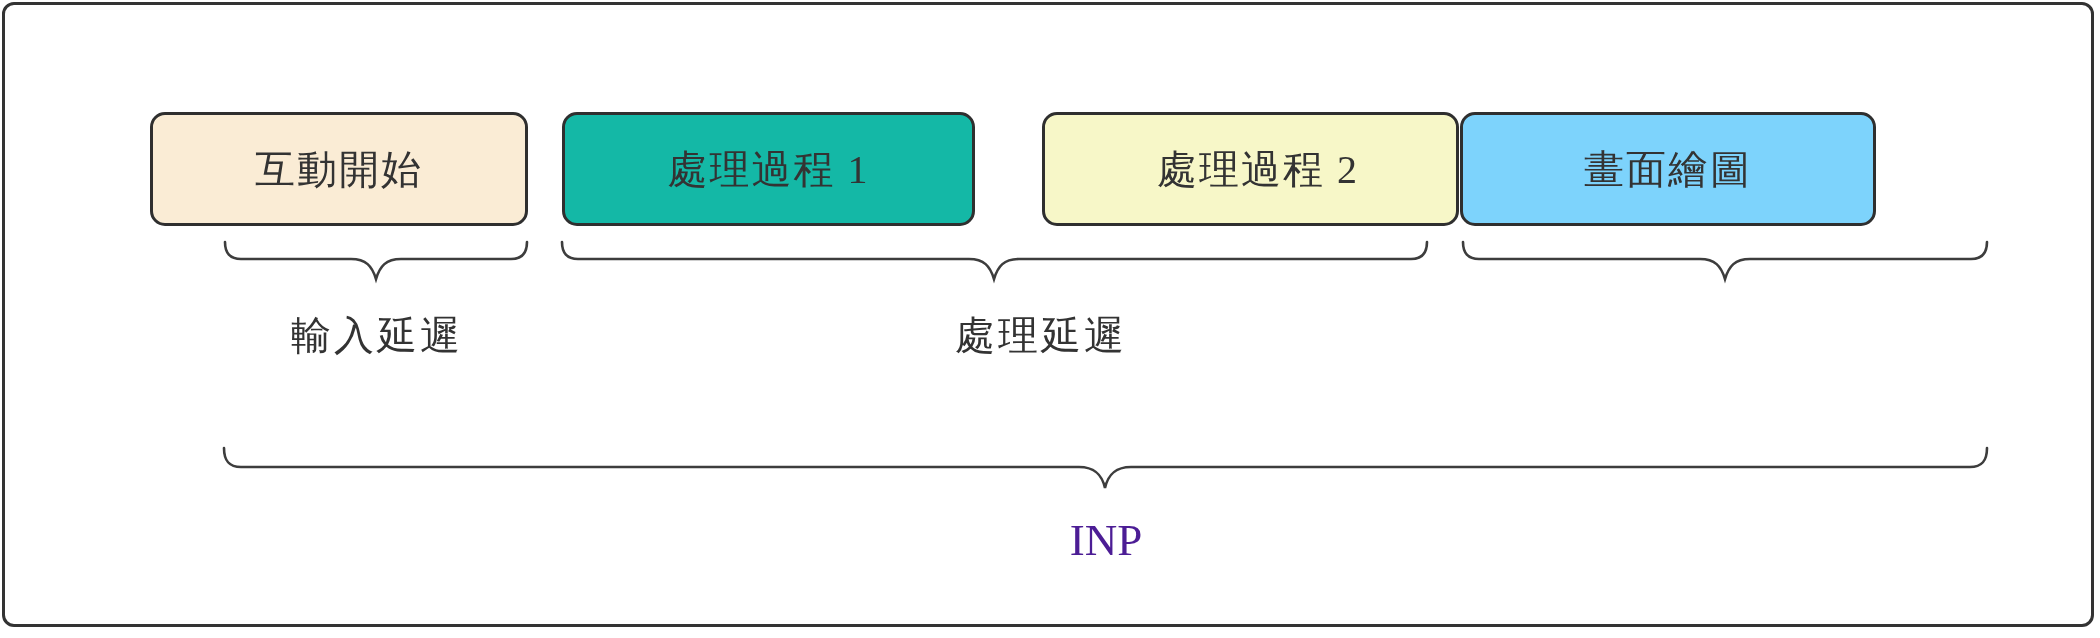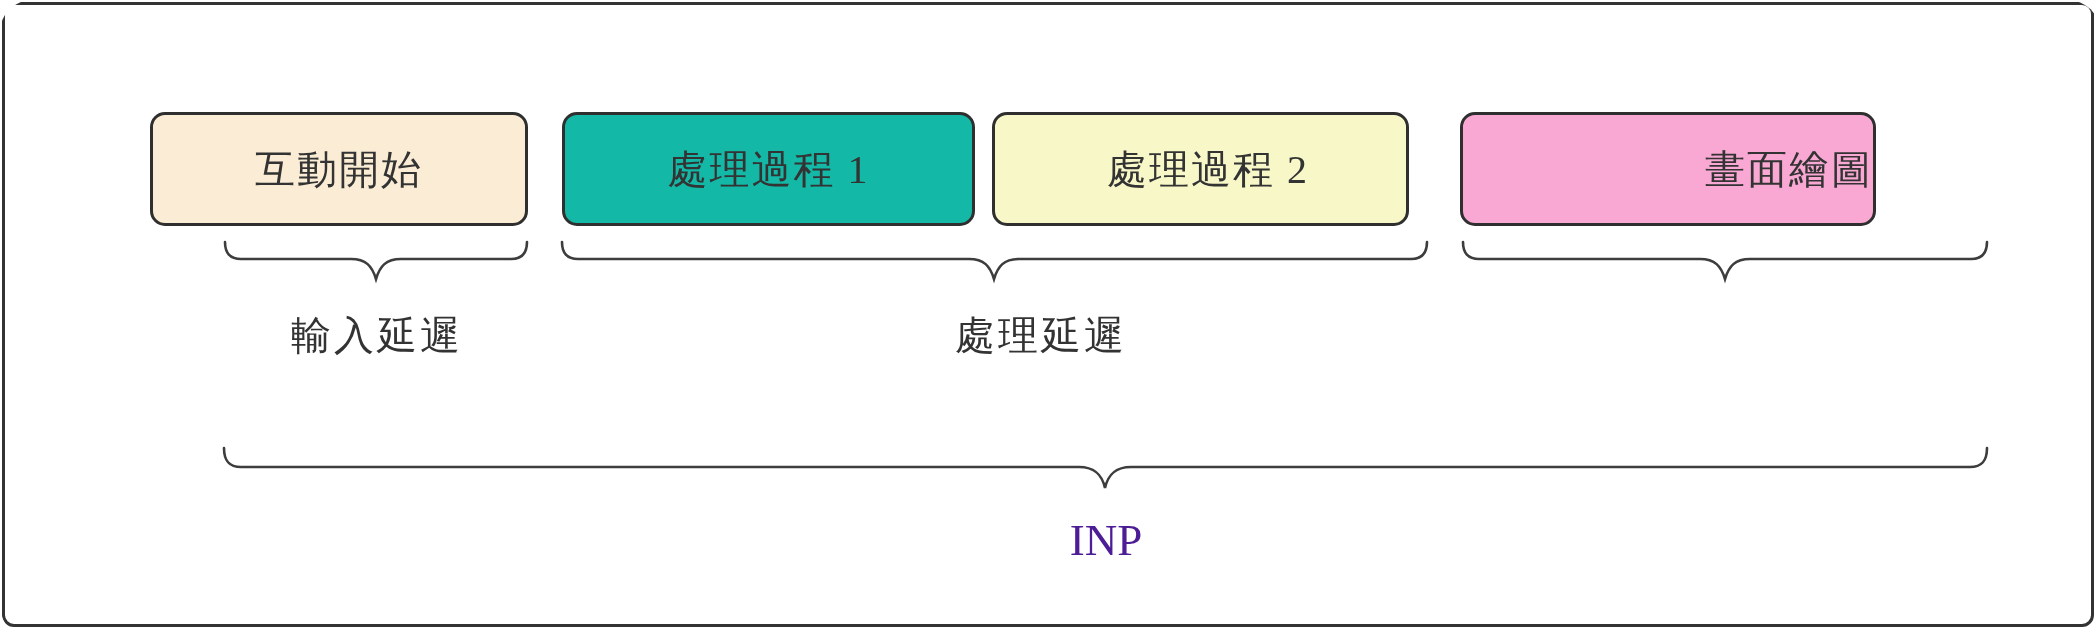--- a/index.html
+++ b/index.html
@@ -7,21 +7,20 @@
     padding: 0;
     background: #ffffff;
     font-family: "Liberation Serif", "DejaVu Serif", serif;
   }
   .stage {
     position: relative;
     width: 2100px;
     height: 638px;
     background: #ffffff;
     overflow: hidden;
-    border-radius: 32px;
   }
   
   .frame {
     position: absolute;
     left: 2px; top: 2px;
     width: 2092px; height: 625px;
     border: 3px solid #333333;
     border-radius: 12px;
     box-sizing: border-box;
   }
@@ -36,21 +35,21 @@
     display: flex;
     align-items: center;
     justify-content: center;
     font-size: 40px;
     color: #333333;
     letter-spacing: 2px;
     white-space: nowrap;
   }
   .box-1 { left: 150px;  width: 378px; background: #faecd5; }
   .box-2 { left: 562px;  width: 413px; background: #f7f7c8; }
-  .box-3 { left: 992px; width: 417px; background: #f7f7c8; padding-left: 15px; }
+  .box-3 { left: 1042px; width: 417px; background: #f7f7c8; padding-left: 15px; }
   .box-4 { left: 1460px; width: 416px; background: #c4efe4; }
 
   
   .brace {
     position: absolute;
     overflow: visible;
   }
   .brace path {
     fill: none;
     stroke: #3d3d3d;
@@ -96,21 +95,21 @@
 
   <div class="box box-1" style="background-color: rgb(250, 236, 213);">
     <span>互動開始</span>
   </div>
   <div class="box box-2" style="background-color: #14b8a6;">
     <span>處理過程 1</span>
   </div>
   <div class="box box-3" style="background-color: rgb(247, 247, 200);">
     <span>處理過程 2</span>
   </div>
-  <div class="box box-4" style="background-color: #f9a8d4; justify-content: flex-end;">
+  <div class="box box-4" style="background-color: #7dd3fc;">
     <span>畫面繪圖</span>
   </div>
 
   <svg class="brace brace-1" width="302" height="40" viewBox="0 0 302 40">
     <path d="M0,0 C0,11 5,17 16,17 H126 C141,17 147,24 151,37 C155,24 161,17 176,17 H286 C297,17 302,11 302,0"></path>
   </svg>
   <svg class="brace brace-2" width="865" height="40" viewBox="0 0 865 40">
     <path d="M0,0 C0,11 5,17 16,17 H407 C422,17 428,24 432,37 C436,24 442,17 457,17 H849 C860,17 865,11 865,0"></path>
   </svg>
   <svg class="brace brace-3" width="524" height="40" viewBox="0 0 524 40">

